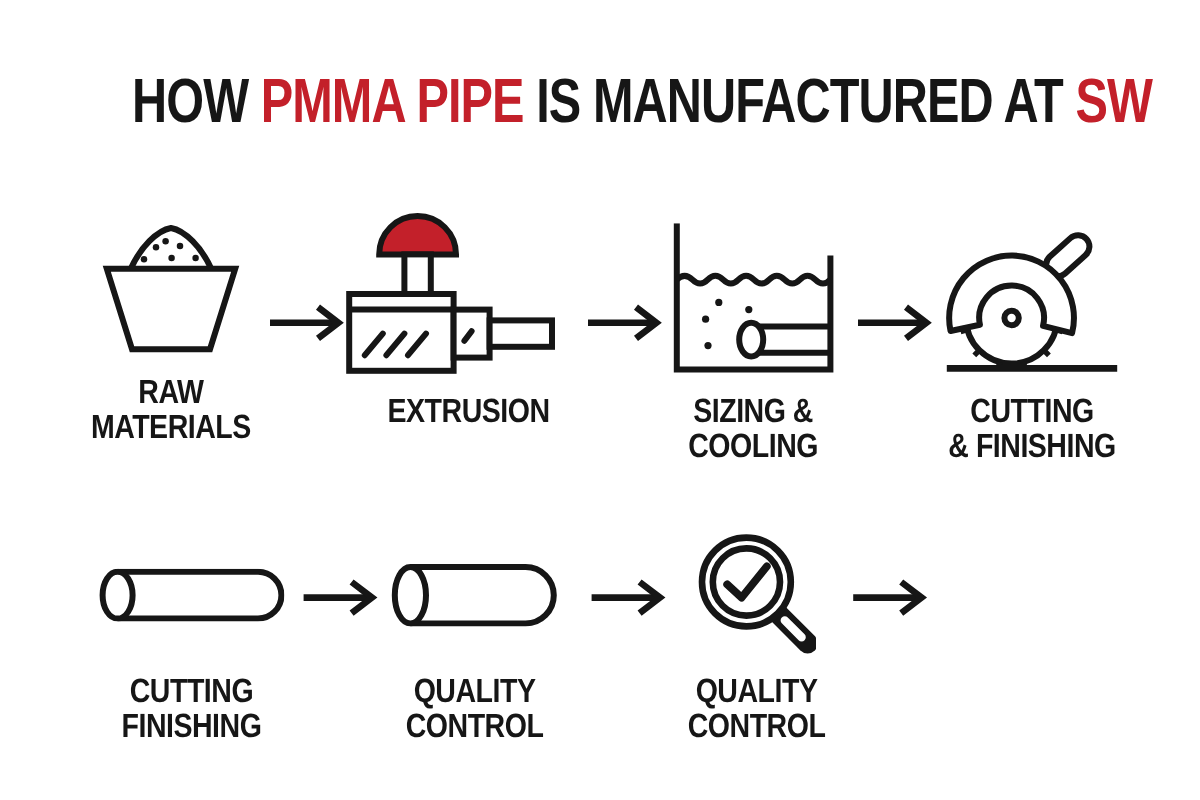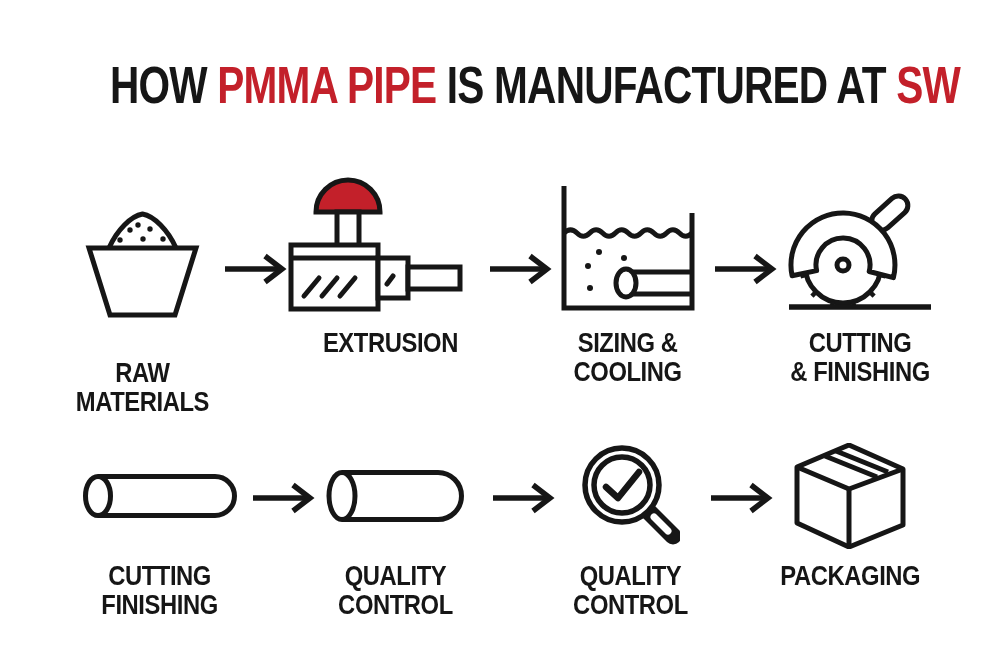--- a/index.html
+++ b/index.html
@@ -61,21 +61,21 @@
   .kd { fill: var(--ink, #161616); stroke: none; }
   .dome { fill: var(--accent, #c3202a); stroke: var(--ink, #161616); stroke-width: 5; }
 </style>
 </head>
 <body>
 
 <div class="canvas">
 
   <h1 class="title"><span>HOW </span><span class="red">PMMA PIPE</span><span> IS MANUFACTURED AT </span><span class="red">SW</span></h1>
 
-  <div class="step row1" style="left:55px; top:170px; width:175px;gap:22px;">
+  <div class="step row1" style="left:55px; top:146px; width:175px;">
     <div class="icon-wrap">
       <svg width="115" height="118" viewBox="0 0 115 118">
         <path class="k" d="M24,46 C32,28 46,14 57.5,12 C69,14 83,28 91,46"></path>
         <circle class="kd" cx="53" cy="23" r="2.7"></circle>
         <circle class="kd" cx="65" cy="27" r="2.7"></circle>
         <circle class="kd" cx="45" cy="28" r="2.7"></circle>
         <circle class="kd" cx="35" cy="38" r="2.7"></circle>
         <circle class="kd" cx="58" cy="37" r="2.7"></circle>
         <circle class="kd" cx="78" cy="37" r="2.7"></circle>
         <path class="kw" d="M4,46 L111,46 L90,113 L25,113 Z"></path>
@@ -215,29 +215,14 @@
       <div>QUALITY</div>
       <div>CONTROL</div>
     </div>
   </div>
 
   <svg class="arrow" style="left:708px; top:480px;" width="68" height="36" viewBox="0 0 68 36">
     <line class="k" style="stroke-width:5.5" x1="3" y1="18" x2="57" y2="18"></line>
     <polyline class="k" style="stroke-width:5.5" points="43,5 60,18 43,31"></polyline>
   </svg>
 
-  <div class="step row2" style="left:765px; top:440px; width:170px;">
-    <div class="icon-wrap">
-      <svg width="118" height="106" viewBox="0 0 118 106">
-        <path class="kw" stroke-linejoin="round" d="M58,2 L6,24 L6,80 L58,104 L112,82 L112,26 Z"></path>
-        <path class="k" stroke-linejoin="round" d="M6,24 L58,46 L112,26"></path>
-        <line class="k" x1="58" y1="46" x2="58" y2="104"></line>
-        <line class="k" x1="34" y1="13" x2="86" y2="34"></line>
-        <line class="k" x1="45" y1="8" x2="97" y2="29"></line>
-      </svg>
-    </div>
-    <div class="label">
-      <div>PACKAGING</div>
-      <div></div>
-    </div>
-  </div>
 
 </div>
 
 </body></html>

